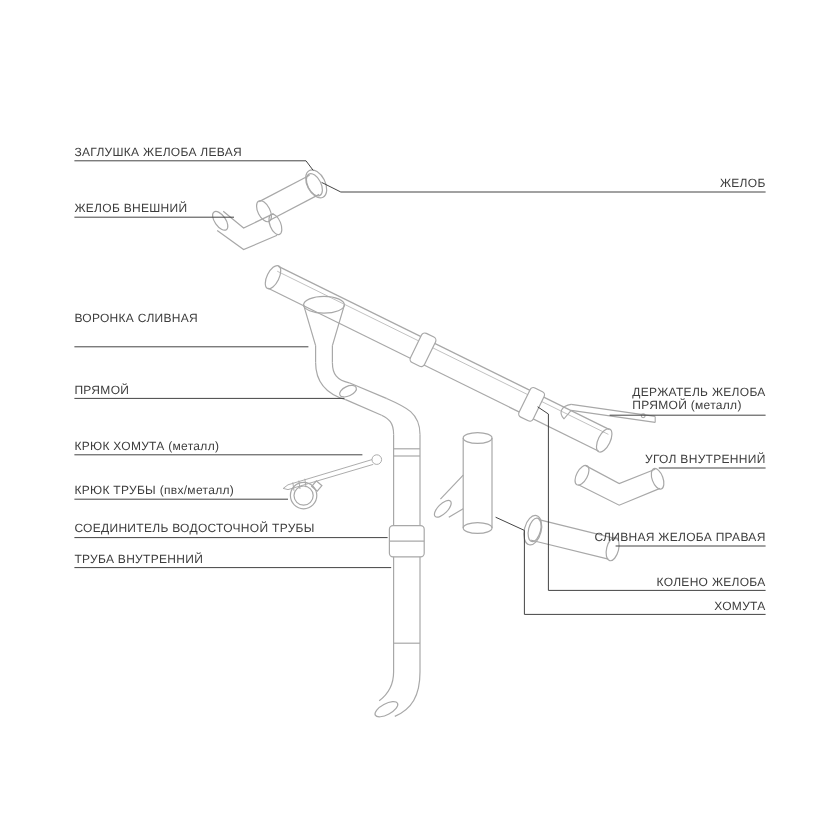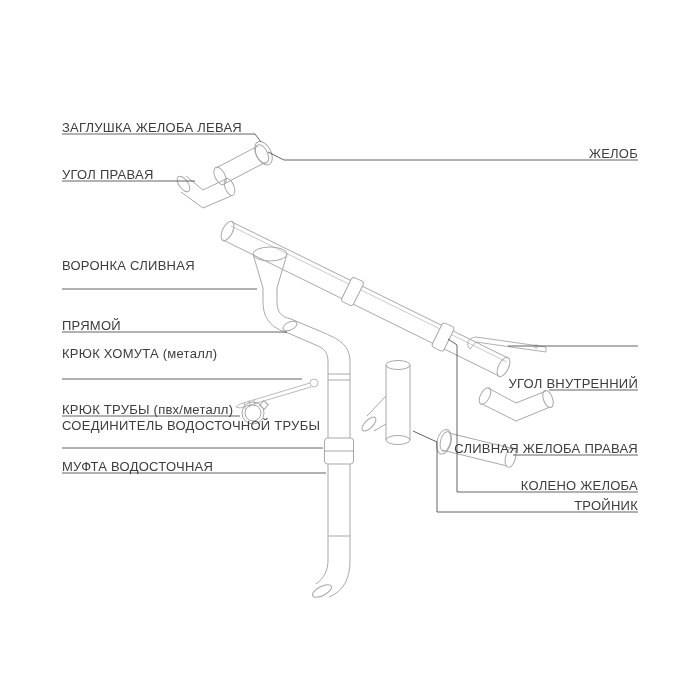--- a/index.html
+++ b/index.html
@@ -3,21 +3,21 @@
 <meta charset="utf-8">
 <style>
   html,body{margin:0;padding:0;background:#fff;}
   .stage{
     position:relative;width:700px;height:700px;background:#ffffff;
     font-family:"Liberation Sans",sans-serif;overflow:hidden;
   }
   .stage svg{position:absolute;left:0;top:0;}
   .label{
     position:absolute;
-    font-size:13px;line-height:11px;letter-spacing:.25px;
+    font-size:10px;line-height:11px;letter-spacing:.25px;
     color:#3d3d3d;white-space:nowrap;
   }
   .label.left{left:62px;text-align:left;}
   .label.right{right:62px;text-align:left;}
 </style>
 </head>
 <body>
 
 <div class="stage">
 
@@ -143,27 +143,31 @@
       <path d="M638 160 H284 L268 152"></path>
       <path d="M638 346 H508"></path>
       <path d="M638 390 H549"></path>
       <path d="M638 455 H513"></path>
       <path d="M638 492 H457 V345 L448 339"></path>
       <path d="M638 512 H437 V442 L413 431"></path>
     </g>
   </svg>
 
   <div class="label left" style="top:122px">ЗАГЛУШКА ЖЕЛОБА ЛЕВАЯ</div>
-  <div class="label left" style="top:169px">УГОЛ ПРАВАЯ</div>
+  <div class="label left" style="top:169px">ЖЕЛОБ ВНЕШНИЙ</div>
   <div class="label left" style="top:260px">ВОРОНКА СЛИВНАЯ</div>
   <div class="label left" style="top:320px">ПРЯМОЙ</div>
-  <div class="label left" style="top:348px">КРЮК ХОМУТА (металл)</div>
+  <div class="label left" style="top:367px">КРЮК ХОМУТА (металл)</div>
   <div class="label left" style="top:404px">КРЮК ТРУБЫ (пвх/металл)</div>
-  <div class="label left" style="top:420px">СОЕДИНИТЕЛЬ ВОДОСТОЧНОЙ ТРУБЫ</div>
-  <div class="label left" style="top:461px">МУФТА ВОДОСТОЧНАЯ</div>
+  <div class="label left" style="top:435px">СОЕДИНИТЕЛЬ ВОДОСТОЧНОЙ ТРУБЫ</div>
+  <div class="label left" style="top:461px">ТРУБА ВНУТРЕННИЙ</div>
 
   <div class="label right" style="top:148px">ЖЕЛОБ</div>
+  <div class="label right" style="top:322px">
+    <span>ДЕРЖАТЕЛЬ ЖЕЛОБА</span><br>
+    <span>ПРЯМОЙ (металл)</span>
+  </div>
   <div class="label right" style="top:378px">УГОЛ ВНУТРЕННИЙ</div>
   <div class="label right" style="top:443px">СЛИВНАЯ ЖЕЛОБА ПРАВАЯ</div>
   <div class="label right" style="top:480px">КОЛЕНО ЖЕЛОБА</div>
-  <div class="label right" style="top:500px">ТРОЙНИК</div>
+  <div class="label right" style="top:500px">ХОМУТА</div>
 
 </div>
 
 </body></html>

